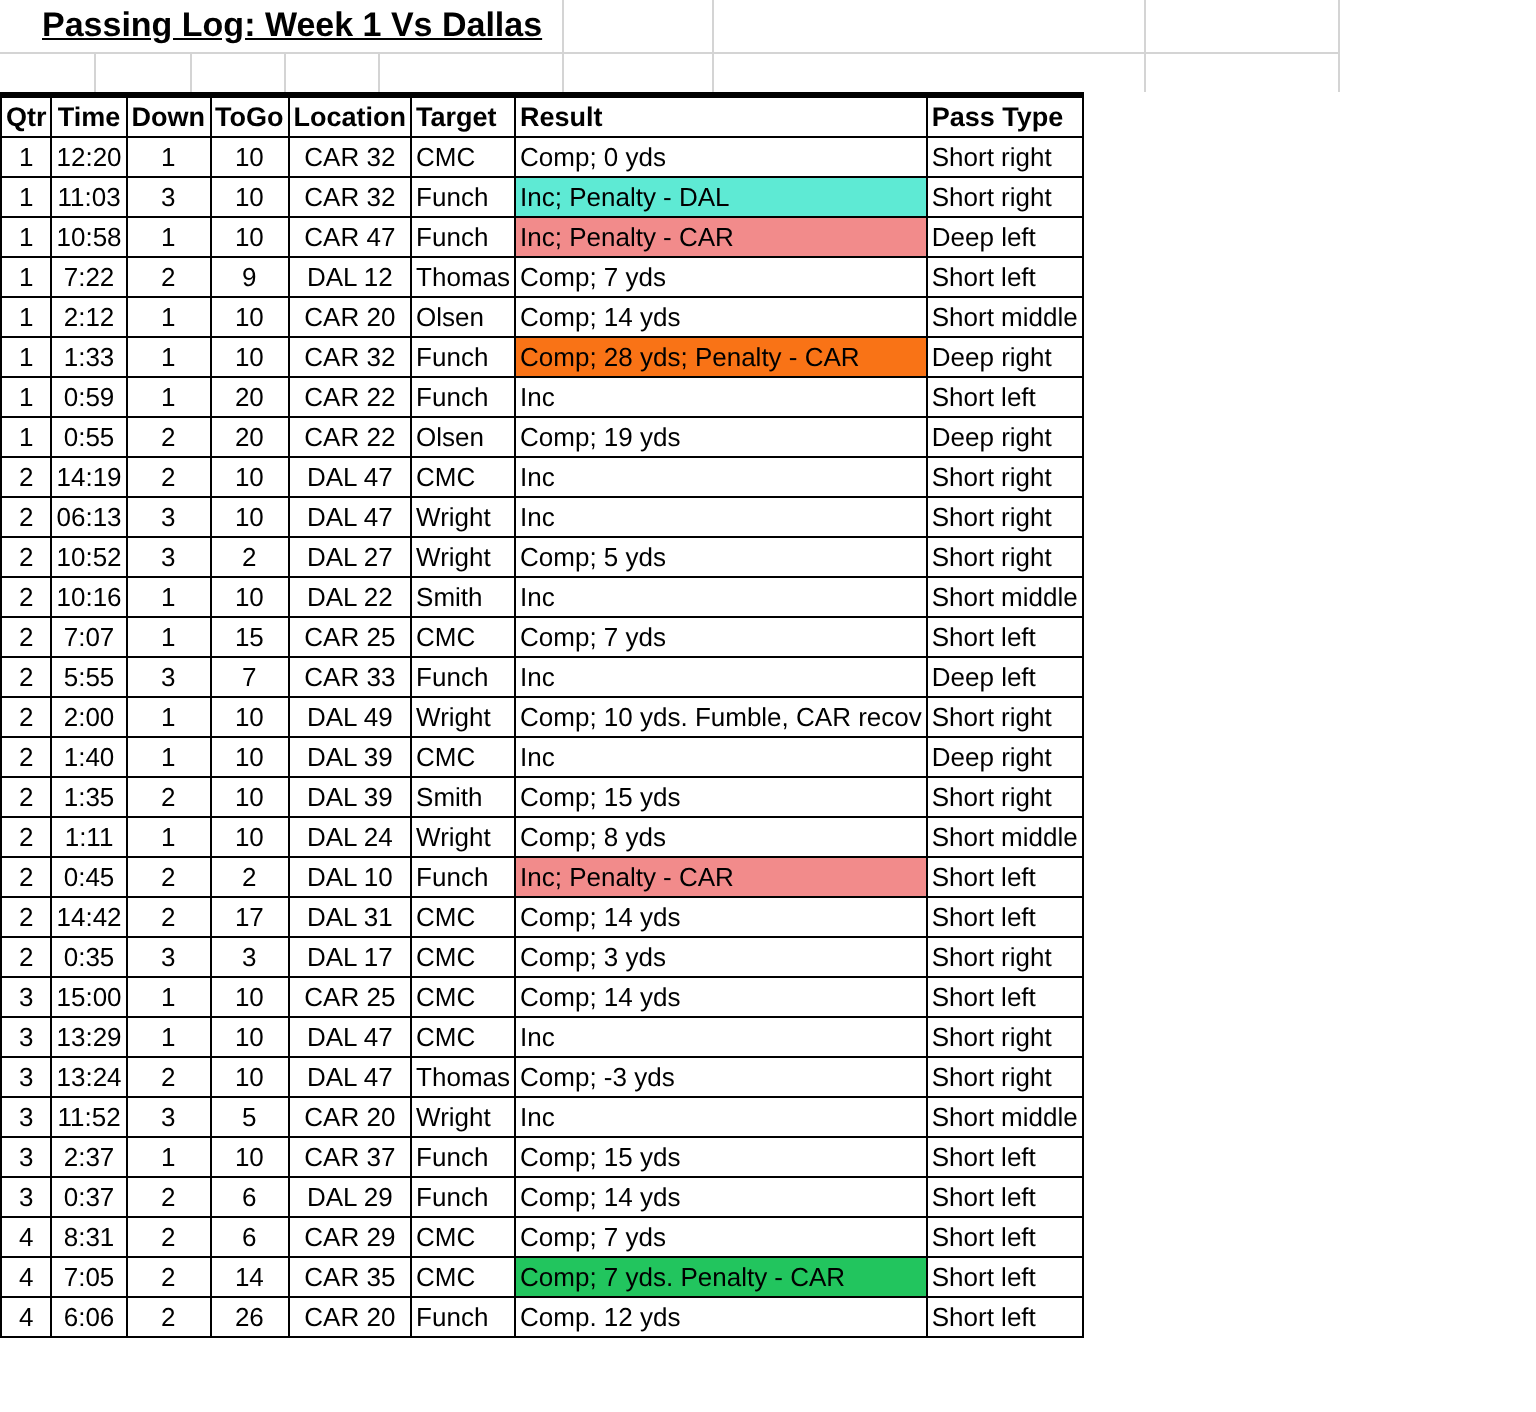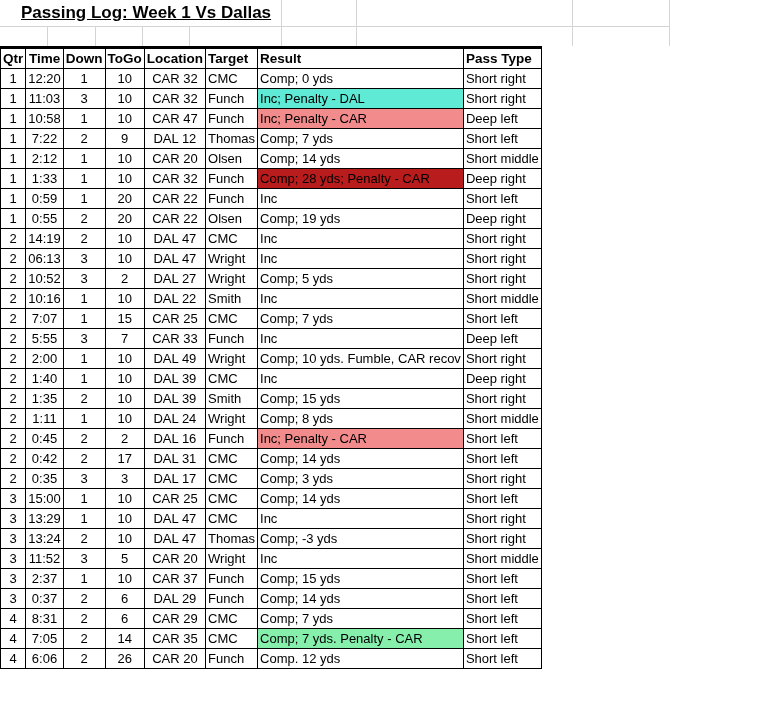--- a/index.html
+++ b/index.html
@@ -111,21 +111,21 @@
     <td class="l">Comp; 14 yds</td>
     <td class="l">Short middle</td>
   </tr>
         <tr>
     <td class="c">1</td>
     <td class="c">1:33</td>
     <td class="c">1</td>
     <td class="c">10</td>
     <td class="c">CAR 32</td>
     <td class="l">Funch</td>
-    <td class="l penalty" style="background: #b91c1c;">Comp; 28 yds; Penalty - CAR</td>
+    <td class="l penalty" style="background: #f97316;">Comp; 28 yds; Penalty - CAR</td>
     <td class="l">Deep right</td>
   </tr>
         <tr>
     <td class="c">1</td>
     <td class="c">0:59</td>
     <td class="c">1</td>
     <td class="c">20</td>
     <td class="c">CAR 22</td>
     <td class="l">Funch</td>
     <td class="l">Inc</td>
@@ -239,28 +239,28 @@
     <td class="c">DAL 24</td>
     <td class="l">Wright</td>
     <td class="l">Comp; 8 yds</td>
     <td class="l">Short middle</td>
   </tr>
         <tr>
     <td class="c">2</td>
     <td class="c">0:45</td>
     <td class="c">2</td>
     <td class="c">2</td>
-    <td class="c">DAL 16</td>
+    <td class="c">DAL 10</td>
     <td class="l">Funch</td>
     <td class="l penalty" style="background: rgb(242, 139, 139);">Inc; Penalty - CAR</td>
     <td class="l">Short left</td>
   </tr>
         <tr>
     <td class="c">2</td>
-    <td class="c">0:42</td>
+    <td class="c">14:42</td>
     <td class="c">2</td>
     <td class="c">17</td>
     <td class="c">DAL 31</td>
     <td class="l">CMC</td>
     <td class="l">Comp; 14 yds</td>
     <td class="l">Short left</td>
   </tr>
         <tr>
     <td class="c">2</td>
     <td class="c">0:35</td>
@@ -341,21 +341,21 @@
     <td class="l">Comp; 7 yds</td>
     <td class="l">Short left</td>
   </tr>
         <tr>
     <td class="c">4</td>
     <td class="c">7:05</td>
     <td class="c">2</td>
     <td class="c">14</td>
     <td class="c">CAR 35</td>
     <td class="l">CMC</td>
-    <td class="l penalty" style="background: #86efac;">Comp; 7 yds. Penalty - CAR</td>
+    <td class="l penalty" style="background: #22c55e;">Comp; 7 yds. Penalty - CAR</td>
     <td class="l">Short left</td>
   </tr>
         <tr>
     <td class="c">4</td>
     <td class="c">6:06</td>
     <td class="c">2</td>
     <td class="c">26</td>
     <td class="c">CAR 20</td>
     <td class="l">Funch</td>
     <td class="l">Comp. 12 yds</td>

